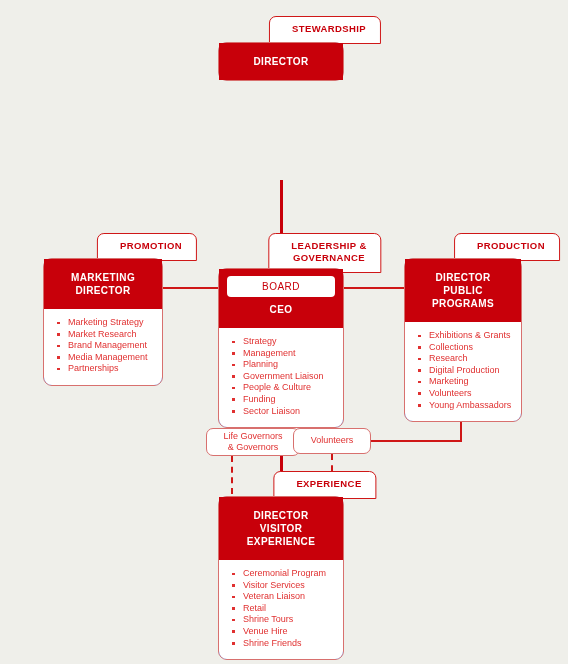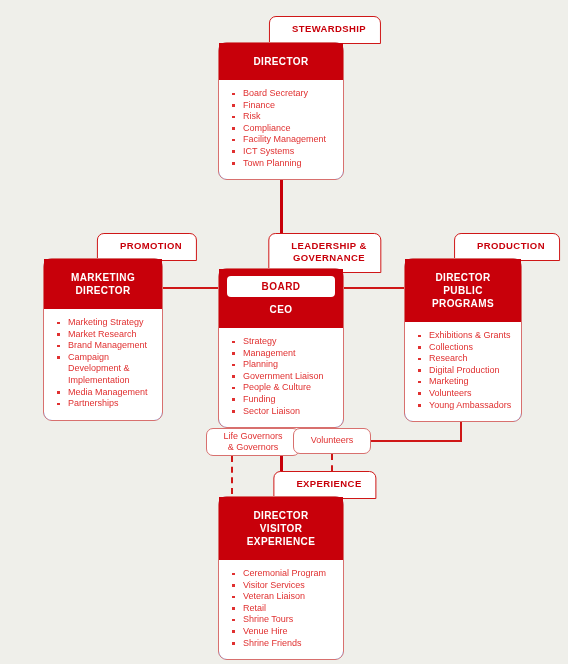--- a/index.html
+++ b/index.html
@@ -73,21 +73,21 @@
     border-radius: 0;
     position: relative;
     z-index: 3;
   }
 
   .board-strip {
     background: #ffffff;
     border-radius: 4px;
     color: #c8000a;
     font-size: 10px;
-    font-weight: bold;
+    font-weight: normal;
     letter-spacing: .5px;
     text-align: center;
     padding: 4px 8px;
     margin: 0 8px 6px 8px;
   }
 
   .card-body {
     padding: 8px 6px 10px 10px;
     background: #ffffff;
     border-radius: 0 0 8px 8px;
@@ -167,47 +167,35 @@
 
   <div class="dashed-v" style="left:231px; top:456px; height:38px;"></div>
   <div class="dashed-v" style="left:331px; top:454px; height:40px;"></div>
 
   <div class="unit" id="u-corporate">
     <div class="tab">STEWARDSHIP</div>
     <div class="card">
       <div class="card-head">
         <div>DIRECTOR</div>
       </div>
-      <div class="card-body">
-        <ul class="items">
-          <li>Board Secretary</li>
-          <li>Finance</li>
-          <li>Risk</li>
-          <li>Compliance</li>
-          <li>Facility Management</li>
-          <li>ICT Systems</li>
-          <li>Town Planning</li>
-        </ul>
-      </div>
     </div>
   </div>
 
   <div class="unit" id="u-marketing">
     <div class="tab">PROMOTION</div>
     <div class="card">
       <div class="card-head">
         <div>MARKETING</div>
         <div>DIRECTOR</div>
       </div>
       <div class="card-body">
         <ul class="items">
           <li>Marketing Strategy</li>
           <li>Market Research</li>
           <li>Brand Management</li>
-          <li>Campaign Development &amp; Implementation</li>
           <li>Media Management</li>
           <li>Partnerships</li>
         </ul>
       </div>
     </div>
   </div>
 
   <div class="unit" id="u-leadership">
     <div class="tab">
       <div>LEADERSHIP &amp;</div>

